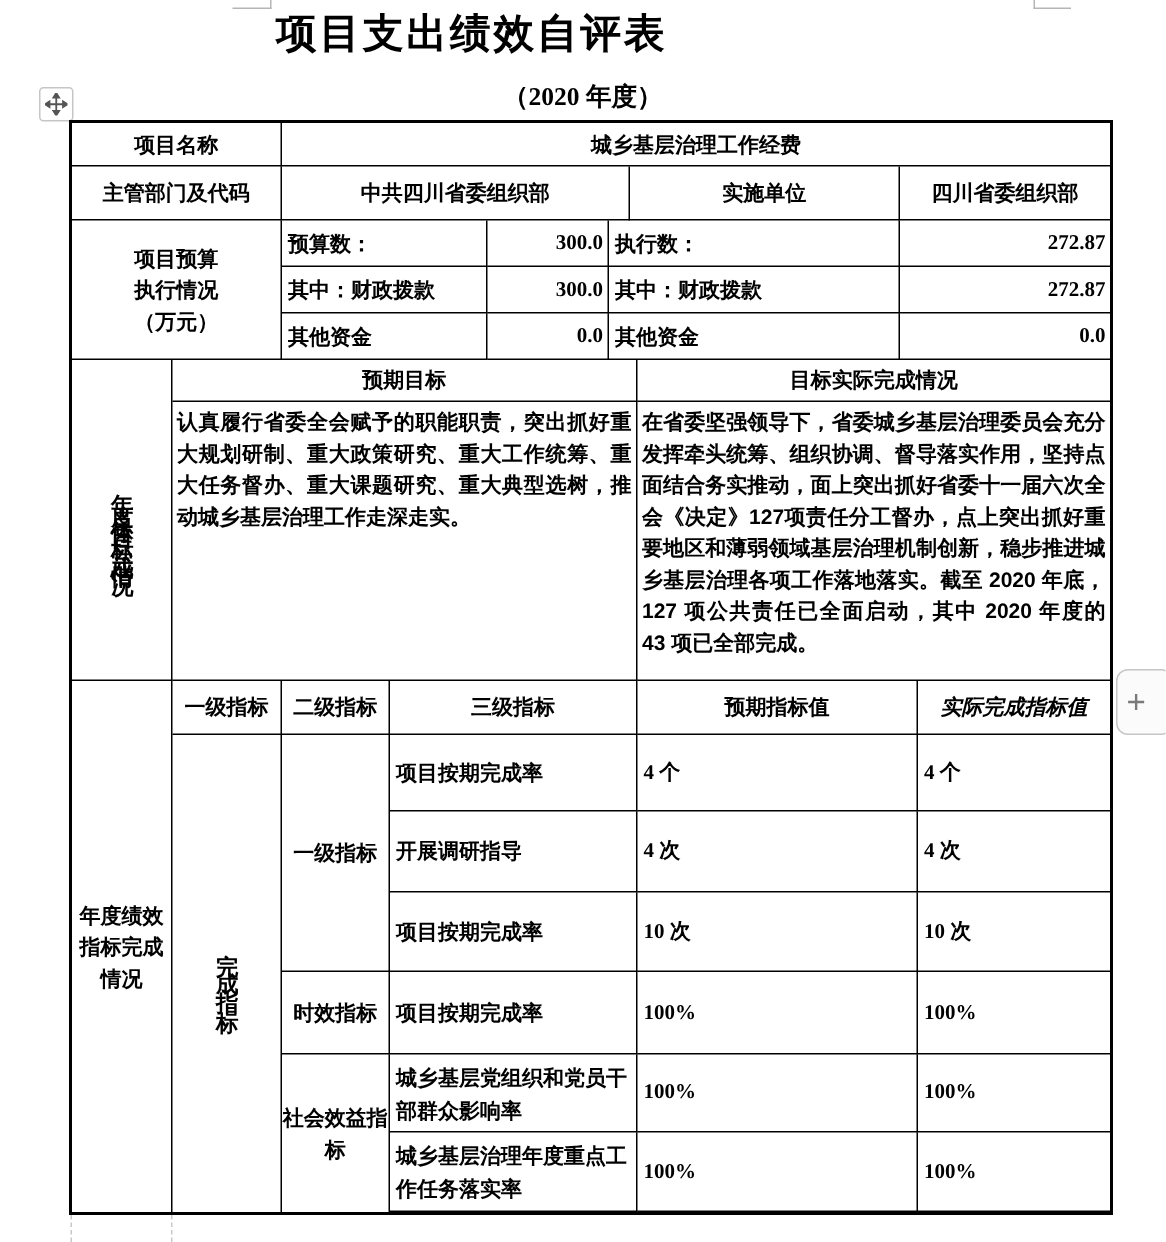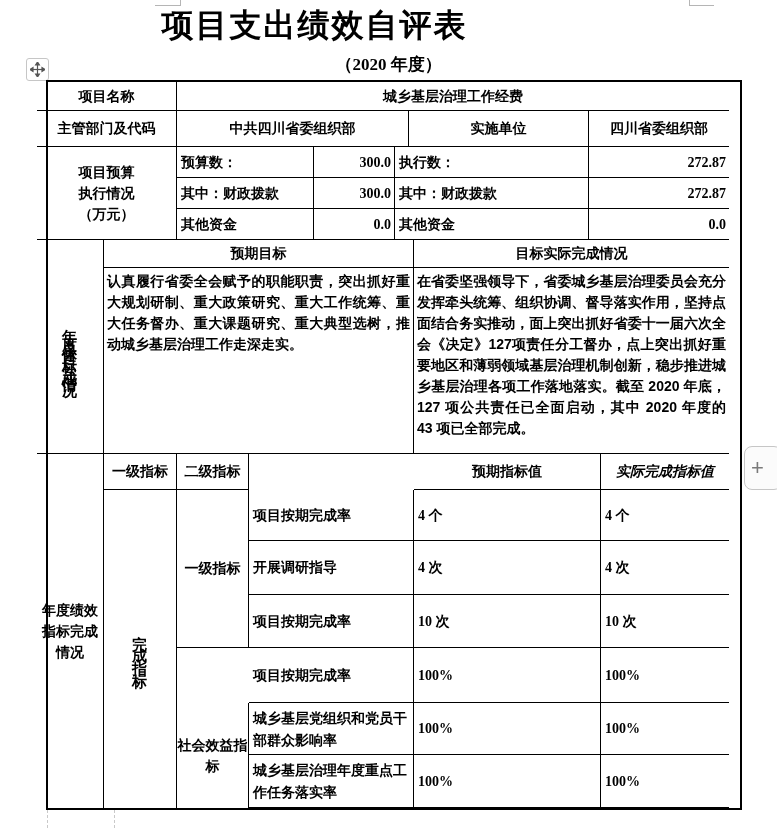--- a/index.html
+++ b/index.html
@@ -4,28 +4,28 @@
 <style>
   html,body{margin:0;padding:0;}
   body{
     width:777px;height:828px;position:relative;overflow:hidden;
     background:#ffffff;
     font-family:"Liberation Sans", sans-serif;
     font-weight:bold;color:#000;
   }
   .page-title{
     position:absolute;left:0;top:4px;width:629px;text-align:center;
-    font-size:32px;letter-spacing:2px;
+    font-size:27px;letter-spacing:2px;
   }
   .page-subtitle{
     position:absolute;left:0;top:53px;width:777px;text-align:center;
     font-size:17px;font-family:"Liberation Serif", serif;
   }
   
-  .tbl{position:absolute;left:37px;top:82px;width:692px;height:726px;}
+  .tbl{position:absolute;left:48px;top:82px;width:692px;height:726px;}
   .tbl-border{position:absolute;left:46px;top:80px;width:696px;height:730px;
     border:2px solid #000;box-sizing:border-box;pointer-events:none;}
   .c{position:absolute;box-sizing:border-box;display:flex;align-items:center;
      font-size:14px;line-height:19px;overflow:hidden;}
   .br{border-right:1px solid #000;}
   .bb{border-bottom:1px solid #000;}
   .ctr{justify-content:center;text-align:center;}
   .lft{justify-content:flex-start;padding-left:4px;}
   .num{justify-content:flex-end;padding-right:3px;font-family:"Liberation Serif", serif;}
   .vnum{font-family:"Liberation Serif", serif;}
@@ -116,26 +116,28 @@
   <div class="c bb ctr" style="left:377px;top:158px;width:315px;height:28px;">目标实际完成情况</div>
   <div class="c br bb para" style="left:67px;top:186px;width:310px;height:186px;">认真履行省委全会赋予的职能职责，突出抓好重大规划研制、重大政策研究、重大工作统筹、重大任务督办、重大课题研究、重大典型选树，推动城乡基层治理工作走深走实。</div>
   <div class="c bb para" style="left:377px;top:186px;width:315px;height:186px;">在省委坚强领导下，省委城乡基层治理委员会充分发挥牵头统筹、组织协调、督导落实作用，坚持点面结合务实推动，面上突出抓好省委十一届六次全会《决定》127项责任分工督办，点上突出抓好重要地区和薄弱领域基层治理机制创新，稳步推进城乡基层治理各项工作落地落实。截至 2020 年底，127 项公共责任已全面启动，其中 2020 年度的 43 项已全部完成。</div>
 
   <div class="c br ctr wrap3" style="left:0;top:372px;width:67px;height:354px;">
     <span>年度绩效指标完成情况</span>
   </div>
 
   <div class="c br bb ctr" style="left:67px;top:372px;width:73px;height:36px;">一级指标</div>
   <div class="c br bb ctr" style="left:140px;top:372px;width:72px;height:36px;">二级指标</div>
+  <div class="c br bb ctr" style="left:212px;top:372px;width:165px;height:36px;">三级指标</div>
   <div class="c br bb ctr" style="left:377px;top:372px;width:187px;height:36px;">预期指标值</div>
   <div class="c bb ctr" style="left:564px;top:372px;width:128px;height:36px;font-style:italic;">实际完成指标值</div>
 
   <div class="c br vert2" style="left:67px;top:408px;width:73px;height:318px;">完成指标</div>
 
   <div class="c br bb ctr" style="left:140px;top:408px;width:72px;height:158px;">一级指标</div>
+  <div class="c br bb ctr" style="left:140px;top:566px;width:72px;height:55px;">时效指标</div>
   <div class="c br ctr" style="left:140px;top:621px;width:72px;height:105px;">
     <span style="display:inline-block;width:70px;text-align:center;line-height:21px;">社会效益指标</span>
   </div>
 
   <div class="c br bb lft" style="left:212px;top:408px;width:165px;height:51px;">项目按期完成率</div>
   <div class="c br bb lft vnum" style="left:377px;top:408px;width:187px;height:51px;">4 个</div>
   <div class="c bb lft vnum" style="left:564px;top:408px;width:128px;height:51px;">4 个</div>
 
   <div class="c br bb lft" style="left:212px;top:459px;width:165px;height:54px;">开展调研指导</div>
   <div class="c br bb lft vnum" style="left:377px;top:459px;width:187px;height:54px;">4 次</div>

